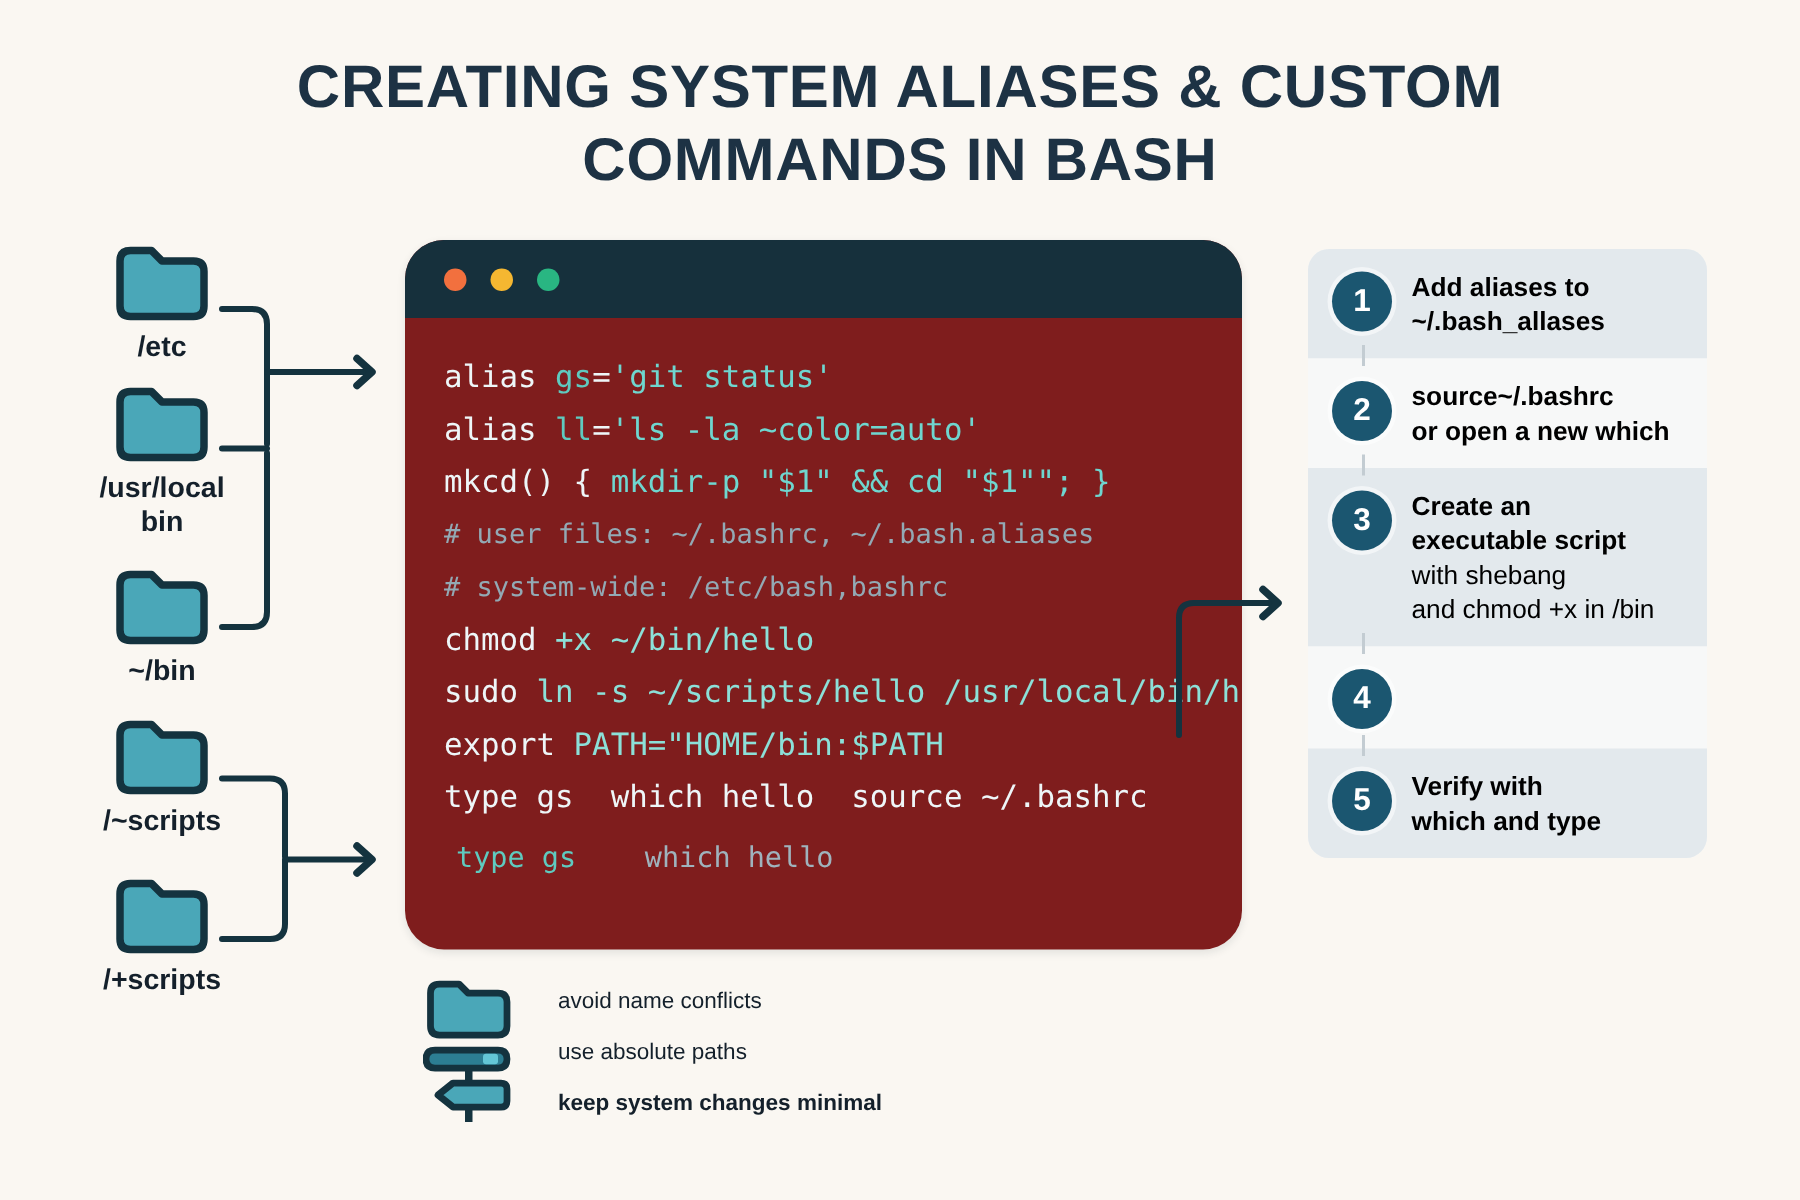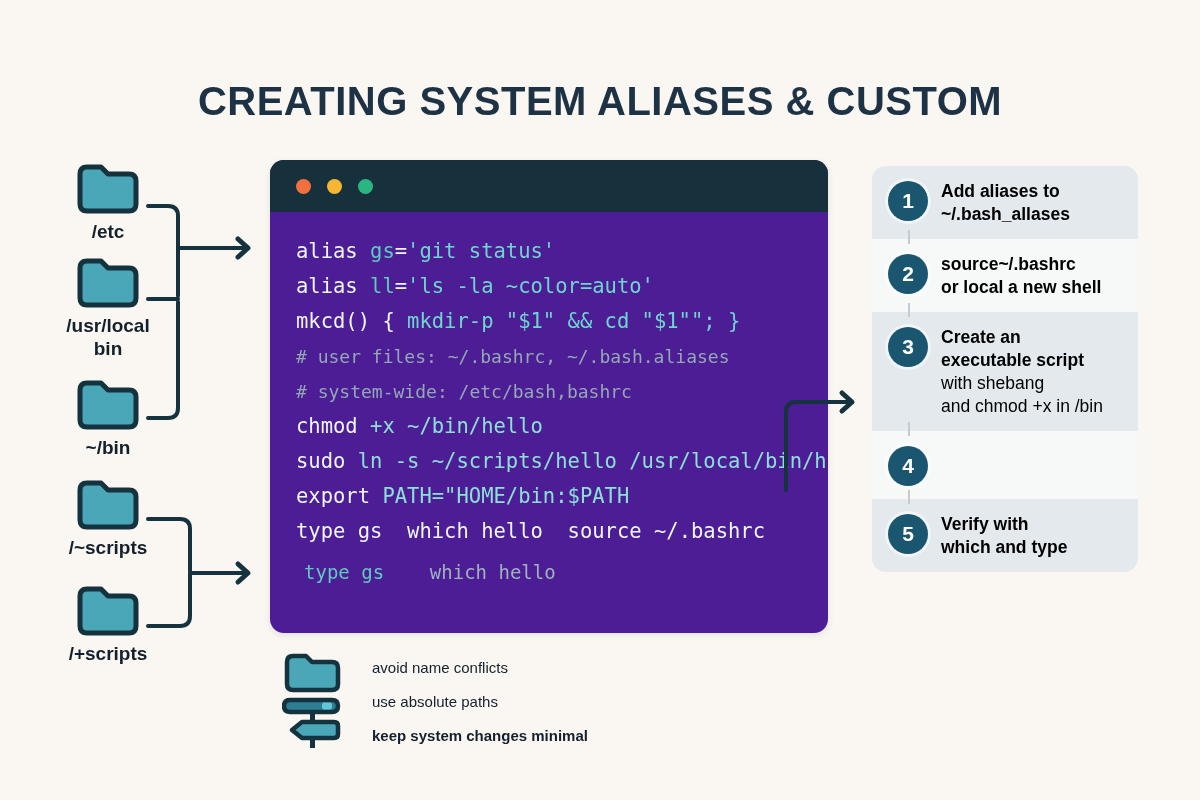--- a/index.html
+++ b/index.html
@@ -21,21 +21,21 @@
     left: 150px;
     top: 34px;
     width: 900px;
     text-align: center;
     color: #1d3244;
     font-weight: bold;
     font-size: 40px;
     line-height: 49px;
     letter-spacing: 0.5px;
   }
-  #title .t-line { display: block; margin-top: 43px; }
+  #title .t-line { display: block; }
 
   
   #left-col {
     position: absolute;
     left: 0;
     top: 156px;
     width: 260px;
     height: 540px;
   }
   .folder-node {
@@ -65,22 +65,22 @@
     pointer-events: none;
   }
 
   
   #terminal {
     position: absolute;
     left: 270px;
     top: 160px;
     width: 558px;
     height: 473px;
-    background: #4c1d95;
-    border-radius: 14px;
+    background: #7f1d1d;
+    border-radius: 26px;
     overflow: hidden;
     box-shadow: 0 2px 6px rgba(20,35,48,0.10);
   }
   #term-bar {
     height: 52px;
     background: #16303c;
     display: flex;
     align-items: center;
     padding-left: 26px;
     gap: 16px;
@@ -320,21 +320,21 @@
       <span class="sl b">Add aliases to</span>
       <span class="sl b">~/.bash_allases</span>
     </div>
   </div>
 
   <div class="step-row plain">
     <div class="step-tick"></div>
     <div class="step-num">2</div>
     <div class="step-lines">
       <span class="sl b">source~/.bashrc</span>
-      <span class="sl b">or local a new shell</span>
+      <span class="sl b">or open a new which</span>
     </div>
   </div>
 
   <div class="step-row shade">
     <div class="step-tick"></div>
     <div class="step-num">3</div>
     <div class="step-lines">
       <span class="sl b">Create an</span>
       <span class="sl b">executable script</span>
       <span class="sl">with shebang</span>

